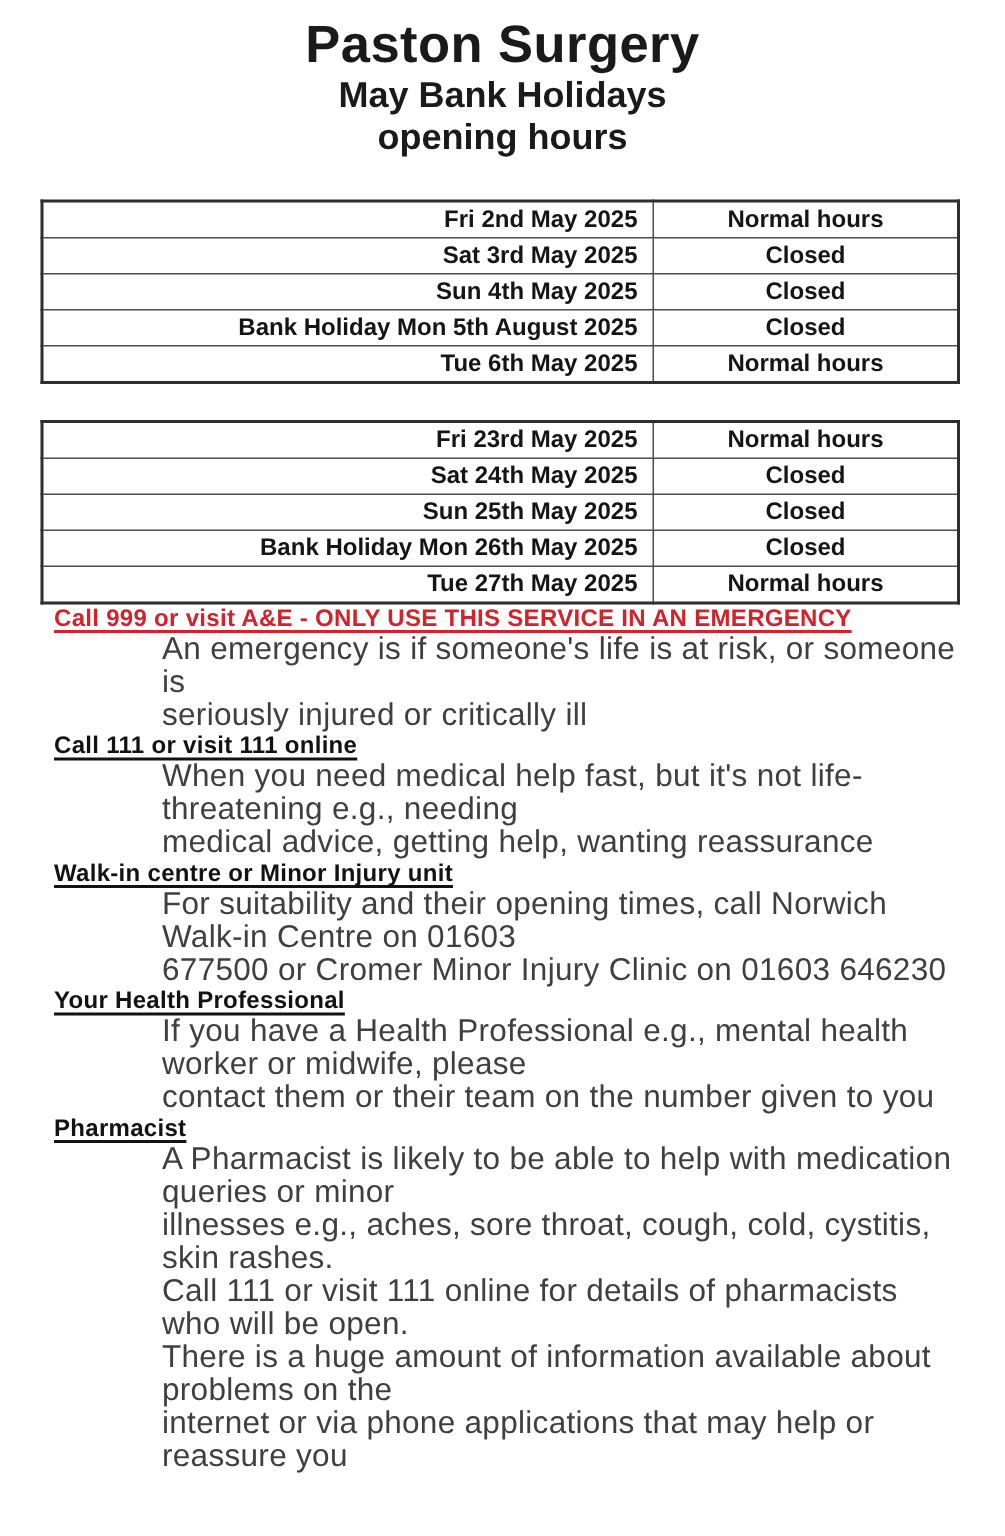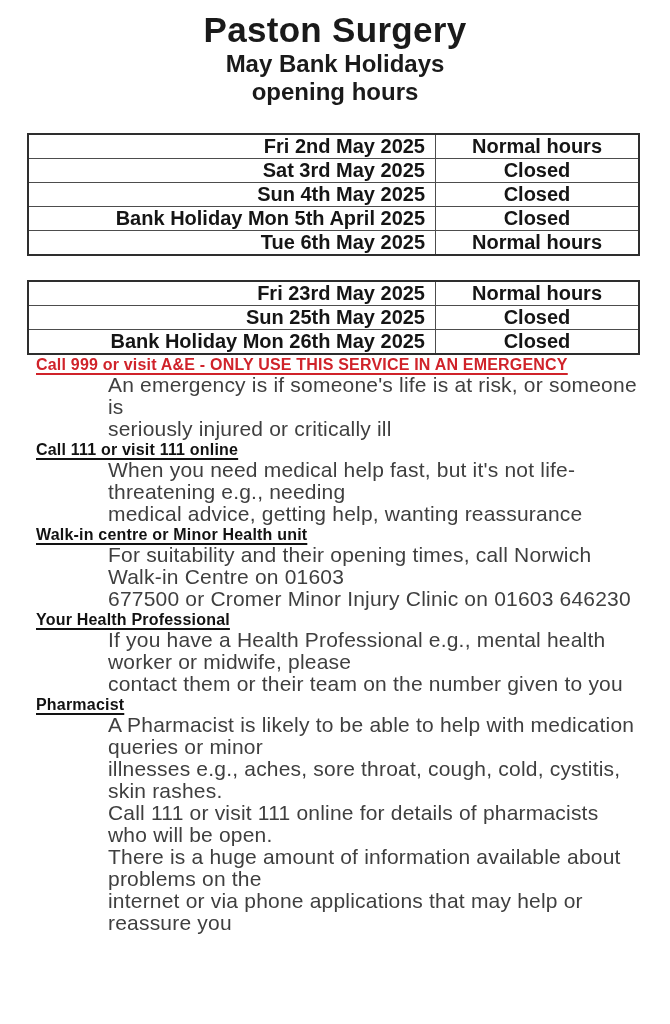--- a/index.html
+++ b/index.html
@@ -41,21 +41,21 @@
     table-layout: fixed;
     color: #151515;
     border: 2px solid var(--table-border, #2e2e2e);
   }
   table.hours.first  { margin-top: 27px; }
   table.hours.second { margin-top: 24px; }
   table.hours td {
     border: 1px solid var(--table-inner-border, #4d4d4d);
     height: 23px;
     padding: 0 10px;
-    font-size: 20px;
+    font-size: 16px;
     font-weight: 700;
     white-space: nowrap;
     overflow: hidden;
   }
   td.date   { width: 386px; text-align: right; }
   td.status { text-align: center; }
   
   h2.sec {
     margin: 0 0 0 36px;
     font-size: 16px;
@@ -107,56 +107,64 @@
       </tr>
       <tr>
         <td class="date">Sat 3rd May 2025</td>
         <td class="status">Closed</td>
       </tr>
       <tr>
         <td class="date">Sun 4th May 2025</td>
         <td class="status">Closed</td>
       </tr>
       <tr>
-        <td class="date">Bank Holiday Mon 5th April 2025</td>
+        <td class="date">Bank Holiday Mon 5th August 2025</td>
         <td class="status">Closed</td>
       </tr>
       <tr>
         <td class="date">Tue 6th May 2025</td>
         <td class="status">Normal hours</td>
       </tr>
     </tbody>
   </table>
 
   <table class="hours second">
     <tbody>
       <tr>
         <td class="date">Fri 23rd May 2025</td>
         <td class="status">Normal hours</td>
       </tr>
       <tr>
+        <td class="date">Sat 24th May 2025</td>
+        <td class="status">Closed</td>
+      </tr>
+      <tr>
         <td class="date">Sun 25th May 2025</td>
         <td class="status">Closed</td>
       </tr>
       <tr>
         <td class="date">Bank Holiday Mon 26th May 2025</td>
         <td class="status">Closed</td>
+      </tr>
+      <tr>
+        <td class="date">Tue 27th May 2025</td>
+        <td class="status">Normal hours</td>
       </tr>
     </tbody>
   </table>
 
   <h2 class="sec emergency mt26">Call 999 or visit A&amp;E - ONLY USE THIS SERVICE IN AN EMERGENCY</h2>
   <p class="body mt20">An emergency is if someone's life is at risk, or someone is
 seriously injured or critically ill</p>
 
   <h2 class="sec mt12">Call 111 or visit 111 online</h2>
   <p class="body mt20">When you need medical help fast, but it's not life-threatening e.g., needing
 medical advice, getting help, wanting reassurance</p>
 
-  <h2 class="sec mt18">Walk-in centre or Minor Health unit</h2>
+  <h2 class="sec mt18">Walk-in centre or Minor Injury unit</h2>
   <p class="body mt17">For suitability and their opening times, call Norwich Walk-in Centre on 01603
 677500 or Cromer Minor Injury Clinic on 01603 646230</p>
 
   <h2 class="sec mt22">Your Health Professional</h2>
   <p class="body mt17">If you have a Health Professional e.g., mental health worker or midwife, please
 contact them or their team on the number given to you</p>
 
   <h2 class="sec mt10">Pharmacist</h2>
   <p class="body mt20">A Pharmacist is likely to be able to help with medication queries or minor
 illnesses e.g., aches, sore throat, cough, cold, cystitis, skin rashes.

